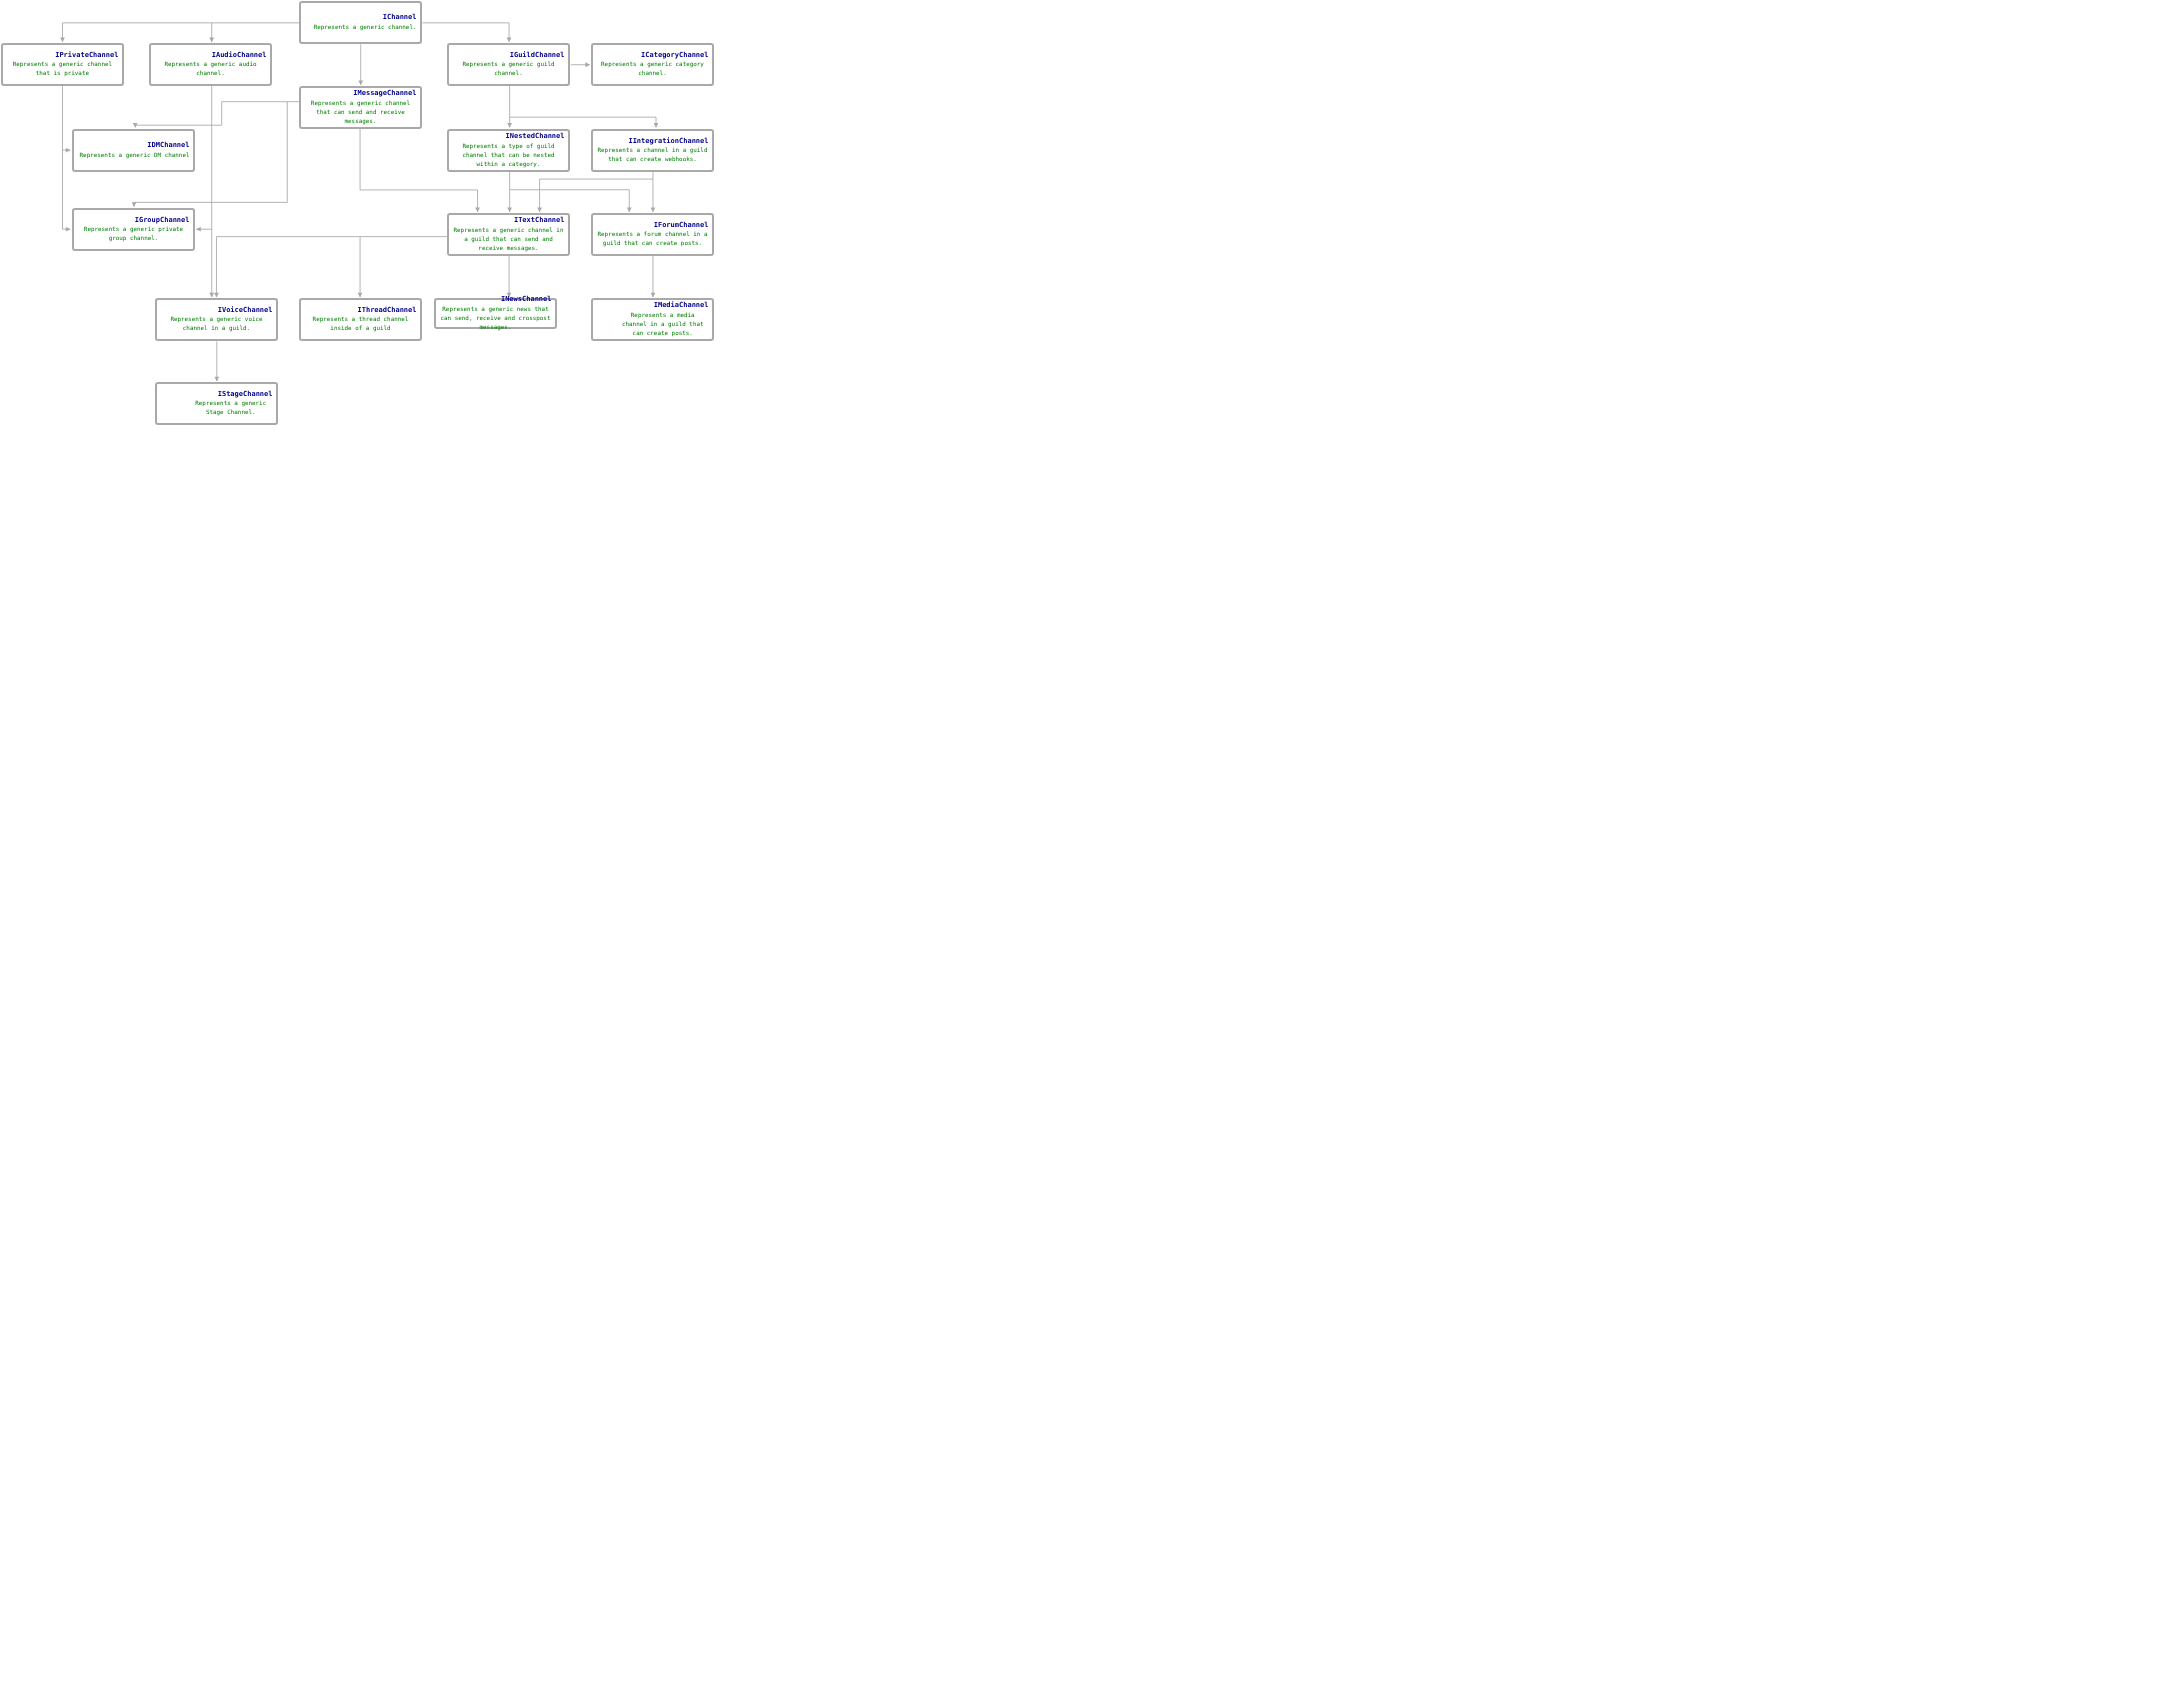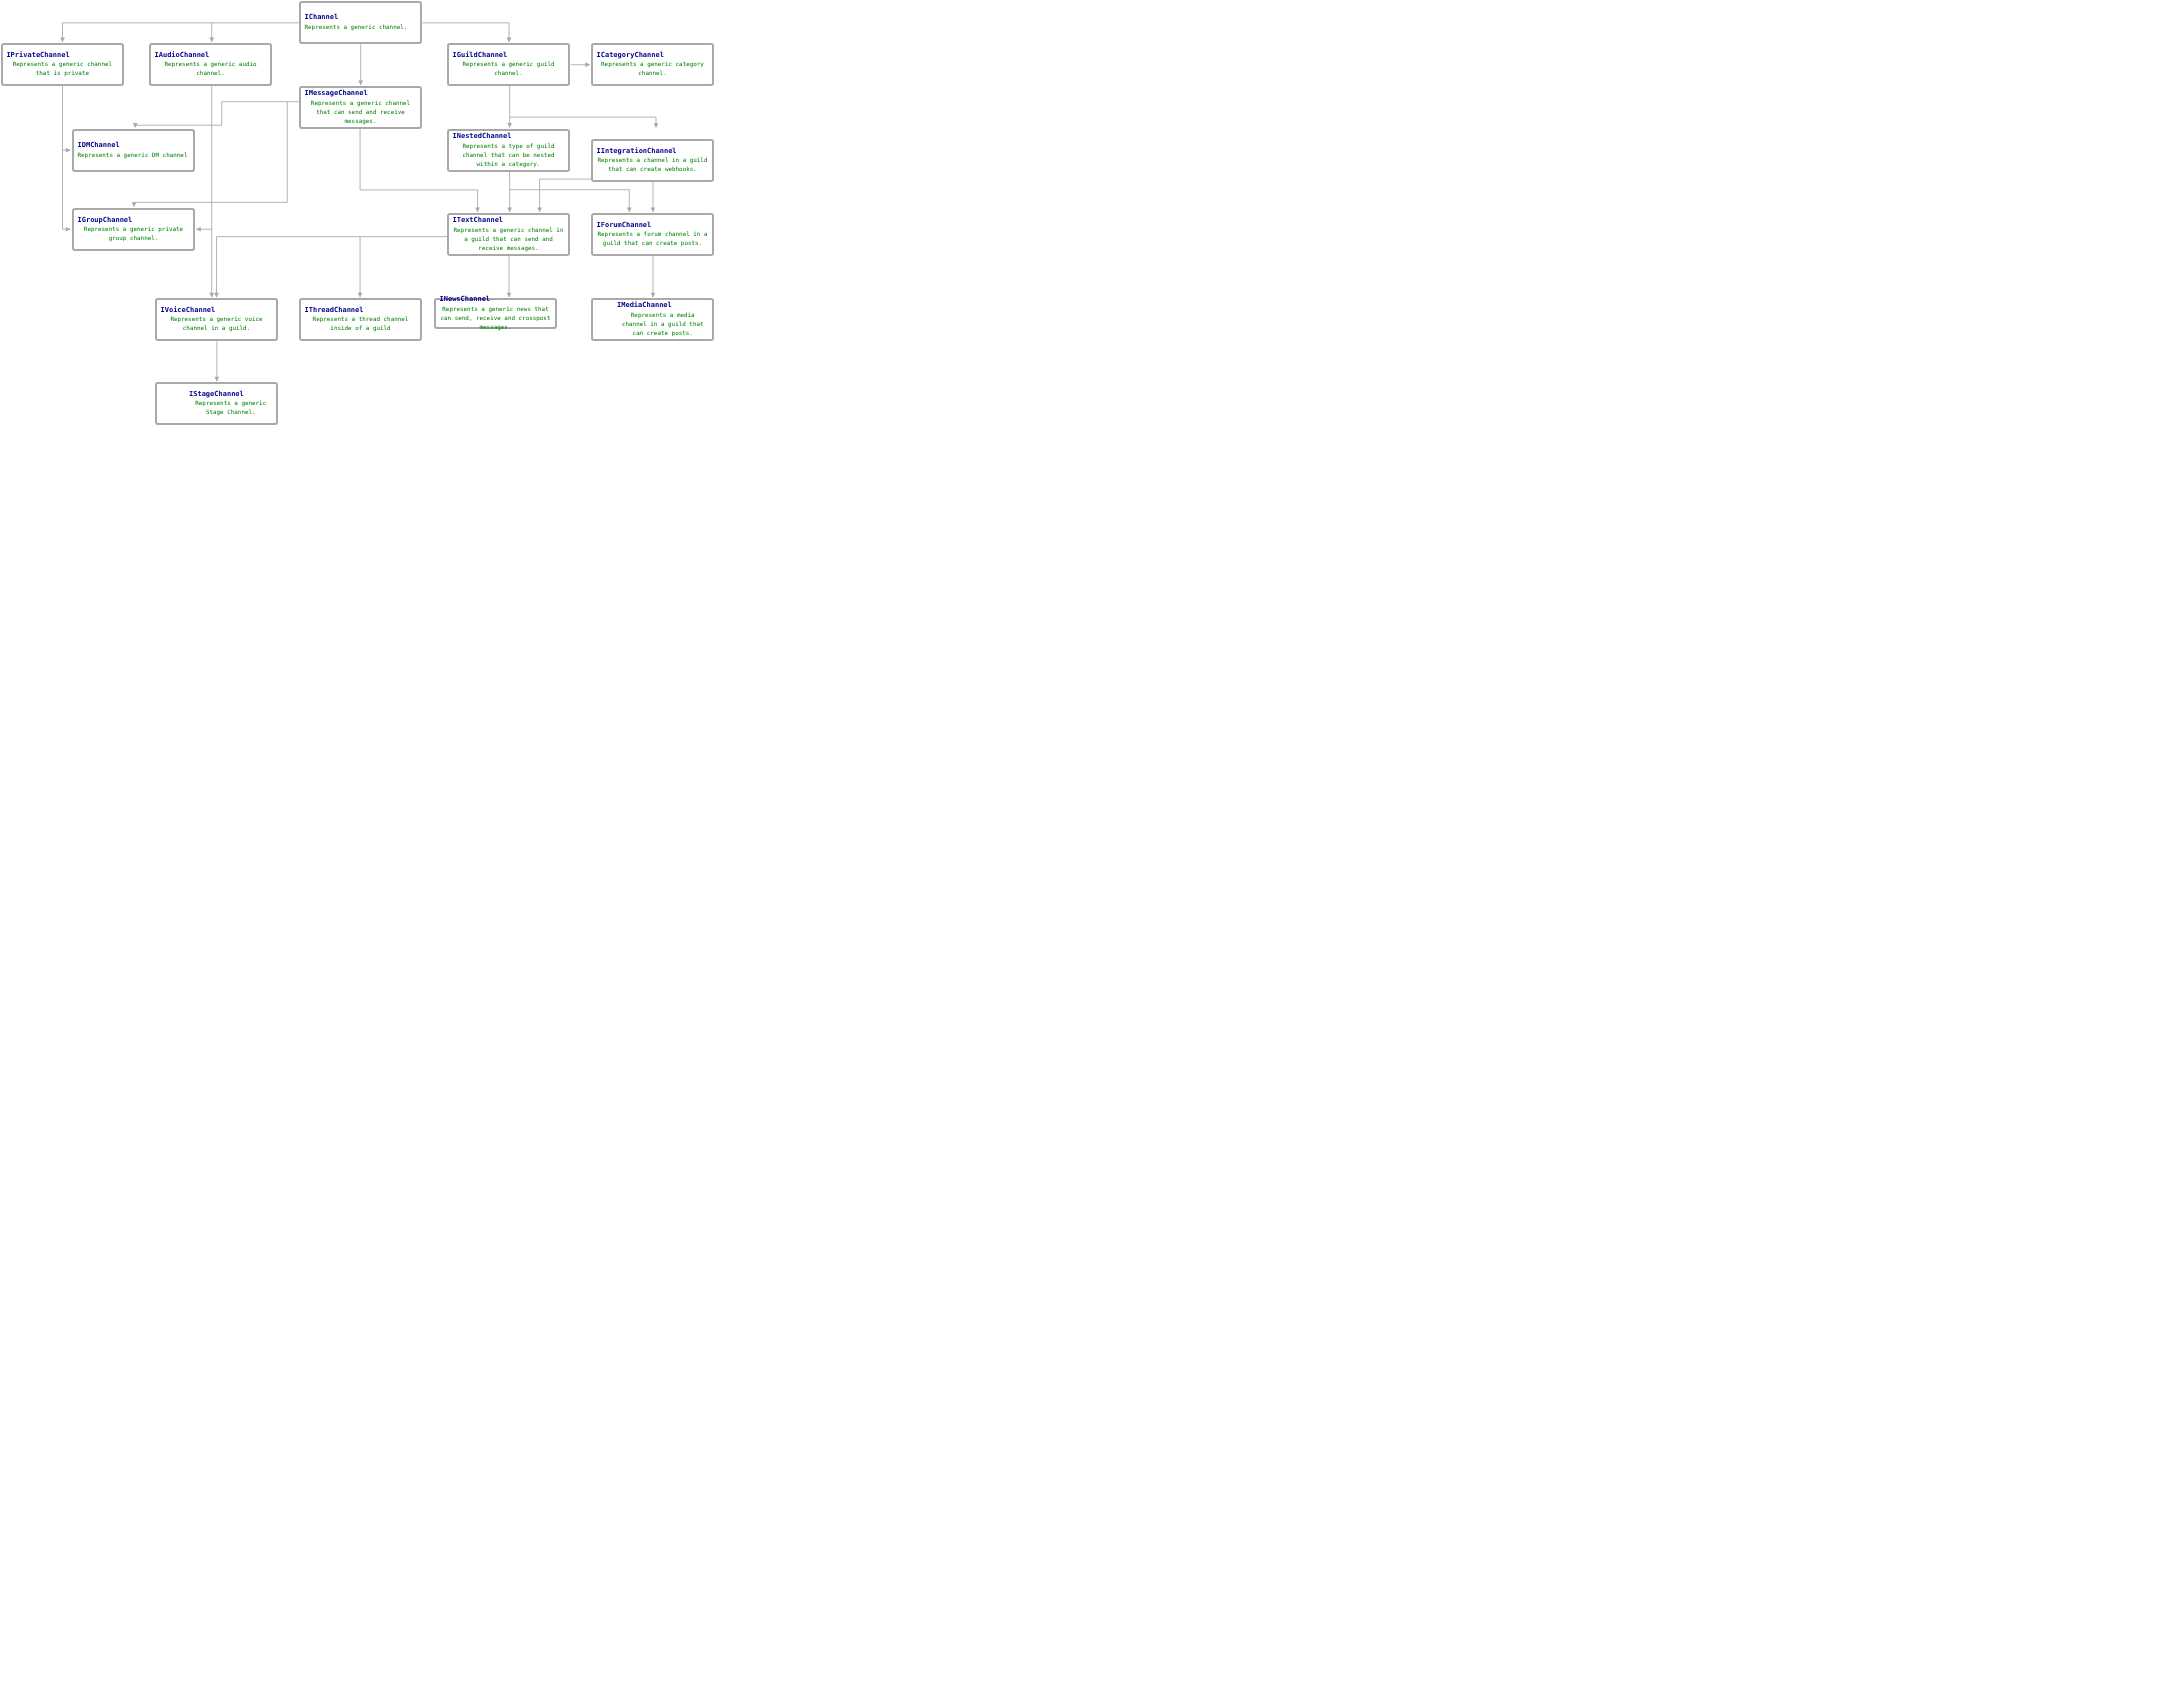--- a/index.html
+++ b/index.html
@@ -26,21 +26,21 @@
     z-index: 2;
     box-sizing: border-box;
     width: 123px;
     height: 43px;
     background: #ffffff;
     border: 2.2px solid #a9a9a9;
     border-radius: 3px;
     display: flex;
     flex-direction: column;
     justify-content: center;
-    align-items: flex-start;
+    align-items: flex-end;
     text-align: center;
     padding: 1.7px 3.5px;
     gap: 1.3px;
   }
   .node-title {
     color: #00008b;
     font-size: 7px;
     font-weight: bold;
     line-height: 1.2;
     white-space: nowrap;
@@ -52,21 +52,21 @@
   }
   
   .n-ichannel          { left: 299px;  top: 1.3px;   }
   .n-iprivatechannel   { left: 0.9px;    top: 43px; }
   .n-iaudiochannel     { left: 149px;  top: 43px; }
   .n-iguildchannel     { left: 447px; top: 43px; }
   .n-icategorychannel  { left: 591px; top: 43px; }
   .n-imessagechannel   { left: 299px;  top: 86px; height: 43px; }
   .n-idmchannel        { left: 72px;  top: 129px; }
   .n-inestedchannel    { left: 447px; top: 129px; }
-  .n-iintegrationchannel { left: 591px; top: 139px; }
+  .n-iintegrationchannel { left: 591px; top: 129px; }
   .n-igroupchannel     { left: 72px;  top: 208px; }
   .n-itextchannel      { left: 447px; top: 213px; }
   .n-iforumchannel     { left: 591px; top: 213px; }
   .n-ivoicechannel     { left: 155px;  top: 298px; height: 43px; }
   .n-ithreadchannel    { left: 299px;  top: 298px; height: 43px; }
   .n-inewschannel      { left: 434px; top: 298px; height: 31px; }
   .n-imediachannel     { left: 591px; top: 298px; height: 43px; padding-left: 24px; }
   .n-istagechannel     { left: 155px;  top: 382px; height: 43px; padding-left: 32px; }
 </style>
 </head>

